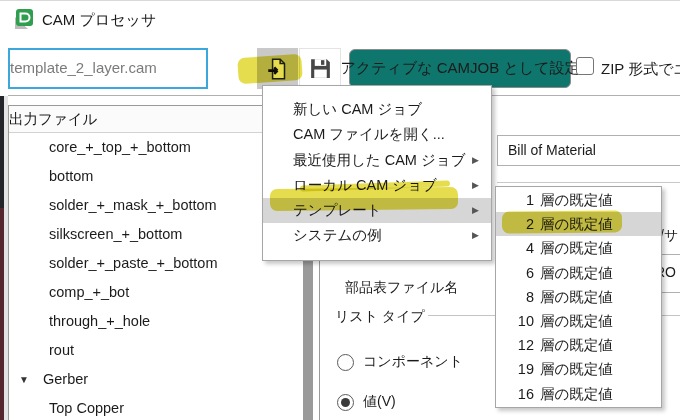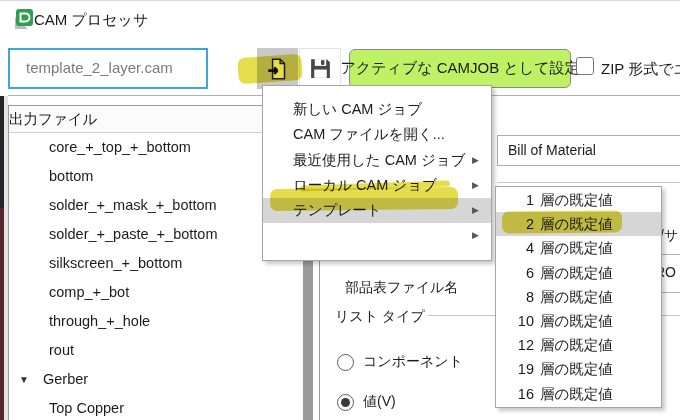--- a/index.html
+++ b/index.html
@@ -12,36 +12,36 @@
     --text:#1b1b1b;
   }
   *{box-sizing:border-box;margin:0;padding:0}
   body{font-family:"Liberation Sans","DejaVu Sans",sans-serif;background:#fff}
   .page{position:relative;width:680px;height:420px;background:#fff;overflow:hidden;
         border-top:1px solid #d9d9d9;color:var(--text);font-size:14.5px}
 
   
   .titlebar{position:absolute;left:0;top:0;width:680px;height:38px;background:#fff}
   .title-icon{position:absolute;left:12px;top:7px;width:22px;height:22px}
-  .title-text{position:absolute;left:34px;top:10px;font-size:15px}
+  .title-text{position:absolute;left:42px;top:10px;font-size:15px}
 
   
   .sliver-a{position:absolute;left:0;top:95px;width:4px;height:112px;background:var(--sliver-dark)}
   .sliver-b{position:absolute;left:0;top:207px;width:4px;height:213px;background:var(--sliver-maroon)}
   .sliver-c{position:absolute;left:4px;top:95px;width:4px;height:325px;background:#e4e4e4}
 
   
   .filename-input{position:absolute;left:8px;top:47px;width:200px;height:41px;background:#fff;
-     border:2px solid var(--focus-blue);color:#7b7b7b;font-size:15px;padding-left:16px;line-height:36px;
+     border:2px solid var(--focus-blue);color:#7b7b7b;font-size:15px;line-height:36px;
      white-space:nowrap;overflow:hidden}
   .btn-open{position:absolute;left:257px;top:47px;width:41px;height:41px;background:#c9c9c9;
      display:flex;align-items:center;justify-content:center}
   .btn-save{position:absolute;left:299px;top:47px;width:42px;height:41px;background:#fff;
      border:1px solid #e3e3e3;display:flex;align-items:center;justify-content:center}
-  .btn-setactive{position:absolute;left:349px;top:48px;width:222px;height:39px;background:#bef264;
+  .btn-setactive{position:absolute;left:349px;top:48px;width:222px;height:39px;background:#0f766e;
      border:1px solid #8a8a8a;border-radius:6px;font-size:15px;display:flex;align-items:center;
      justify-content:center;white-space:nowrap}
   .zip-checkbox{position:absolute;left:576px;top:56px;width:18px;height:18px;border:1px solid #767676;
      border-radius:3px;background:#fff}
   .zip-label{position:absolute;left:601px;top:59px;font-size:15px;white-space:nowrap}
 
   .toolbar-sep{position:absolute;left:8px;top:94px;width:672px;height:1px;background:#b0b0b0}
 
   
   .left-panel{position:absolute;left:8px;top:104px;width:312px;height:317px;background:#fff;
@@ -156,22 +156,22 @@
 
   <div class="partial-field"></div>
   <div class="partial-sa">/サ</div>
   <div class="partial-ro">RO</div>
 
   <div class="left-panel">
     <div class="panel-header">出力ファイル</div>
     <div class="tree-row">core_+_top_+_bottom</div>
     <div class="tree-row">bottom</div>
     <div class="tree-row">solder_+_mask_+_bottom</div>
+    <div class="tree-row">silkscreen_+_bottom</div>
     <div class="tree-row">solder_+_paste_+_bottom</div>
-    <div class="tree-row">silkscreen_+_bottom</div>
     <div class="tree-row">comp_+_bot</div>
     <div class="tree-row">through_+_hole</div>
     <div class="tree-row">rout</div>
     <div class="tree-row group">
       <span class="tree-arrow">▼</span>
       <span>Gerber</span>
     </div>
     <div class="tree-row">Top Copper</div>
   </div>
   <div class="v-scrollbar"></div>
@@ -185,20 +185,21 @@
     </div>
     <div class="menu-item">
       <span>ローカル CAM ジョブ</span>
       <span class="menu-sub-arrow">▶</span>
     </div>
     <div class="menu-item hover">
       <span>テンプレート</span>
       <span class="menu-sub-arrow">▶</span>
     </div>
     <div class="menu-item">
+      <span>システムの例</span>
       <span class="menu-sub-arrow">▶</span>
     </div>
   </div>
 
   <div class="submenu">
     <div class="submenu-item">
       <span class="submenu-num">1</span>
       <span>層の既定値</span>
     </div>
     <div class="submenu-item hover">

